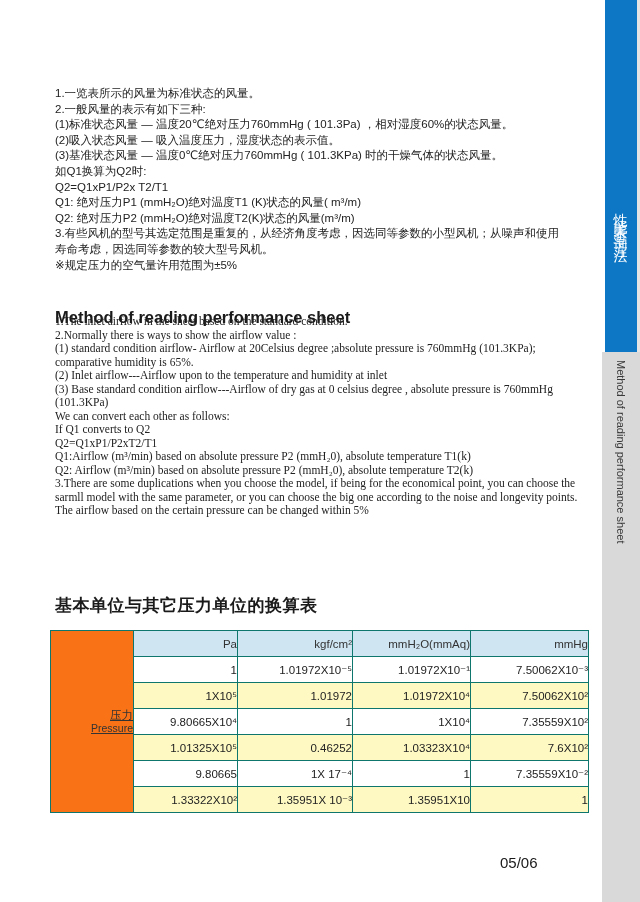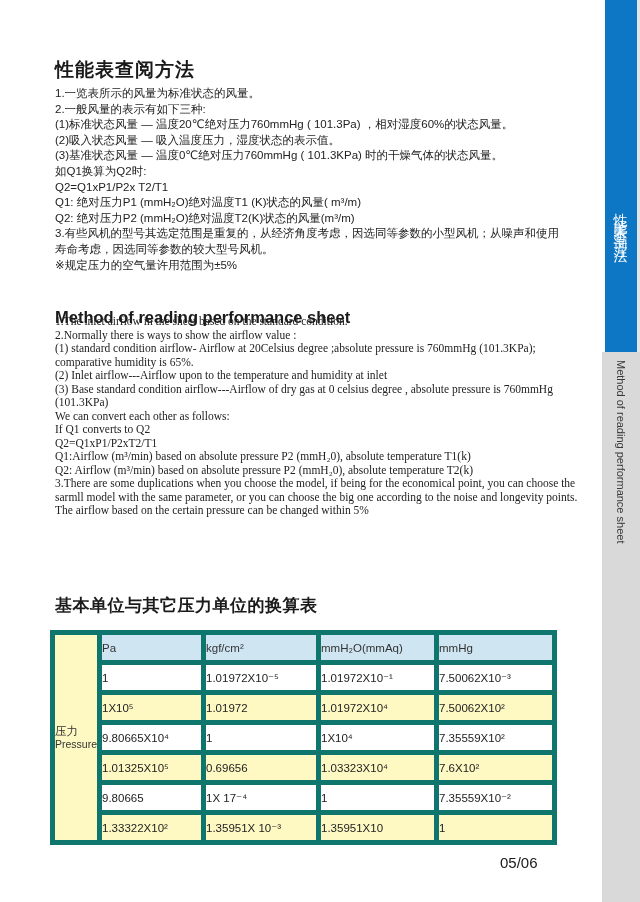--- a/index.html
+++ b/index.html
@@ -57,49 +57,48 @@
     font-size:15px; font-weight:bold;
   }
   
   table.conv {
     position:absolute; left:50px; top:630px;
     border-collapse:collapse; table-layout:fixed;
     font-size:11.5px; color:#222;
     border:1px solid #2f2f2f;
   }
   table.conv td, table.conv th {
-    border:5px solid #0f766e; text-align:left; vertical-align:middle;
+    border:1px solid #0f766e; text-align:right; vertical-align:middle;
     padding:0; height:25px; font-weight:normal;
   }
   table.conv th { background:#cfe5f2; color:#333; }
   td.lbl {
-    background:#fef9c3; width:38px; font-size:11.5px; line-height:13px; color:#333;
+    background:#f97316; width:38px; font-size:11.5px; line-height:13px; color:#333;text-decoration:underline;
   }
-  td.lbl .lbl-en { font-size:10.5px; }
+  td.lbl .lbl-en { font-size:10.5px;padding-left:40px; }
   tr.alt td { background:#fef9c3; }
   
   .page-num {
     position:absolute; left:500px; top:854px; width:88px;
     text-align:left; font-size:15px; color:#1a1a1a;
   }
 </style>
 </head>
 <body>
 
 <div class="page">
 
   <div class="side-gray">
     <div class="vtext">Method of reading performance sheet</div>
   </div>
   <div class="side-edge"></div>
   <div class="side-blue">
     <div class="vtext">性能表查询方法</div>
   </div>
 
-  <h1 class="title-zh">性能表查阅方法</h1>
   <div class="body-zh">1.一览表所示的风量为标准状态的风量。
 2.一般风量的表示有如下三种:
 (1)标准状态风量 — 温度20℃绝对压力760mmHg ( 101.3Pa) ，相对湿度60%的状态风量。
 (2)吸入状态风量 — 吸入温度压力，湿度状态的表示值。
 (3)基准状态风量 — 温度0℃绝对压力760mmHg ( 101.3KPa) 时的干燥气体的状态风量。
 如Q1换算为Q2时:
 Q2=Q1xP1/P2x T2/T1
 Q1: 绝对压力P1 (mmH₂O)绝对温度T1 (K)状态的风量( m³/m)
 Q2: 绝对压力P2 (mmH₂O)绝对温度T2(K)状态的风量(m³/m)
 3.有些风机的型号其选定范围是重复的，从经济角度考虑，因选同等参数的小型风机；从噪声和使用
@@ -156,21 +155,21 @@
         <td>7.50062X10²</td>
       </tr>
       <tr>
         <td>9.80665X10⁴</td>
         <td>1</td>
         <td>1X10⁴</td>
         <td>7.35559X10²</td>
       </tr>
       <tr class="alt">
         <td>1.01325X10⁵</td>
-        <td>0.69656</td>
+        <td>0.46252</td>
         <td>1.03323X10⁴</td>
         <td>7.6X10²</td>
       </tr>
       <tr>
         <td>9.80665</td>
         <td>1X 17⁻⁴</td>
         <td>1</td>
         <td>7.35559X10⁻²</td>
       </tr>
       <tr class="alt">

